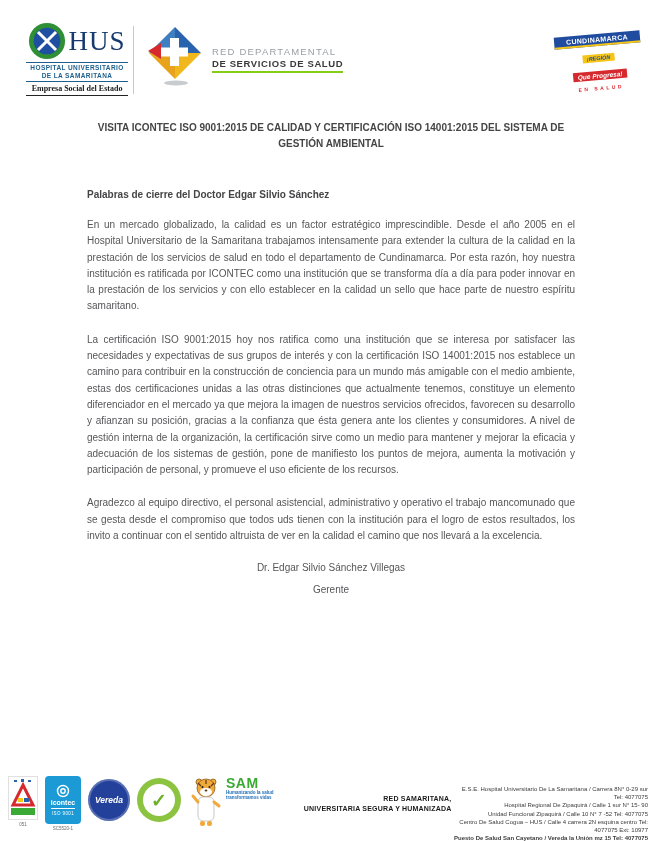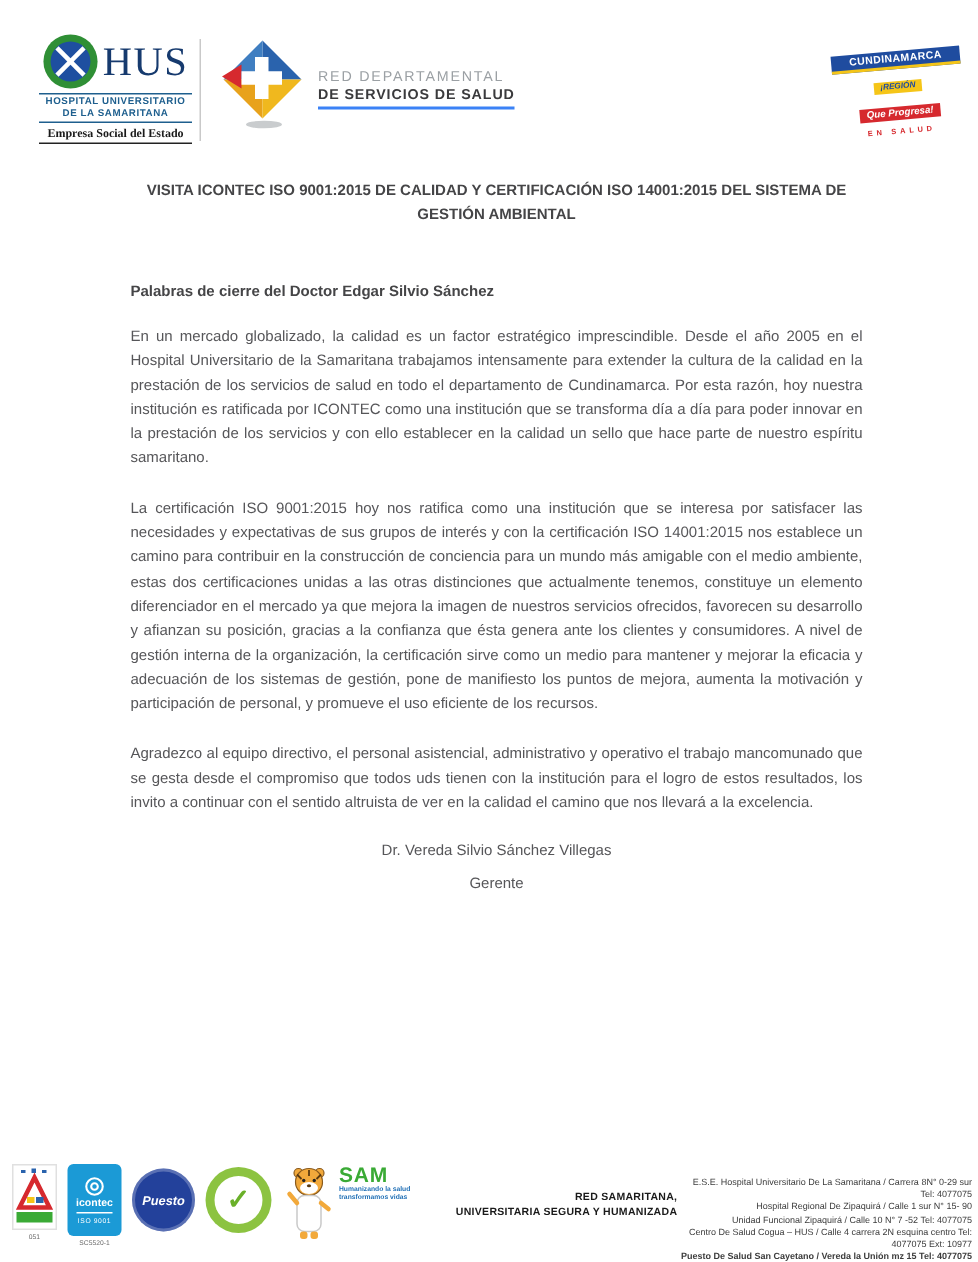--- a/index.html
+++ b/index.html
@@ -14,21 +14,21 @@
   .hus-name{margin-top:2px;border-top:1px solid #1e5f8e;border-bottom:1px solid #1e5f8e;
             padding:1px 0;color:#1e5f8e;font-size:6.5px;font-weight:bold;letter-spacing:.4px;line-height:8px;}
   .hus-tagline{margin-top:2px;border-bottom:1.5px solid #222;padding-bottom:2px;
                font-family:"Liberation Serif",serif;font-weight:bold;
                color:#1a1a1a;font-size:8px;}
   .hdr-divider{position:absolute;left:133px;top:26px;width:1px;height:68px;background:#c9c9c9;}
   .red-logo{position:absolute;left:146px;top:24px;display:flex;align-items:center;gap:8px;}
   .red-text{padding-top:6px;}
   .red-line1{color:#9ba0a4;font-size:9.5px;letter-spacing:1.2px;}
   .red-line2{color:#3a3a3c;font-size:9.5px;font-weight:bold;letter-spacing:.6px;
-             border-bottom:2px solid #3b82f6;padding-bottom:2px;margin-top:1px;}
+             border-bottom:2px solid #84cc16;padding-bottom:2px;margin-top:1px;}
   .cundi{position:absolute;left:556px;top:34px;width:86px;transform:rotate(-5deg);text-align:center;}
   .cundi-1{background:#1f4c9f;color:#fff;font-size:7px;font-weight:bold;letter-spacing:.3px;
            padding:2px 2px 1px;border-bottom:2px solid #f5c518;}
   .cundi-2{display:inline-block;background:#f5c518;color:#1f4c9f;font-size:5.5px;font-weight:bold;
            font-style:italic;padding:1px 4px;margin-top:1px;}
   .cundi-3{display:inline-block;background:#d6292e;color:#fff;font-size:6.5px;font-weight:bold;
            font-style:italic;padding:1px 5px;margin-top:1px;}
   .cundi-4{color:#d6292e;font-size:5px;font-weight:bold;letter-spacing:2.5px;margin-top:3px;}
 
   
@@ -122,21 +122,21 @@
       <div class="cundi-4">EN SALUD</div>
     </div>
   </div>
 
   <div class="content">
     <h1 class="doc-title">VISITA ICONTEC ISO 9001:2015 DE CALIDAD Y CERTIFICACIÓN ISO 14001:2015 DEL SISTEMA DE GESTIÓN AMBIENTAL</h1>
     <h2 class="doc-subtitle">Palabras de cierre del Doctor Edgar Silvio Sánchez</h2>
     <p class="body-par">En un mercado globalizado, la calidad es un factor estratégico imprescindible. Desde el año 2005 en el Hospital Universitario de la Samaritana trabajamos intensamente para extender la cultura de la calidad en la prestación de los servicios de salud en todo el departamento de Cundinamarca. Por esta razón, hoy nuestra institución es ratificada por ICONTEC como una institución que se transforma día a día para poder innovar en la prestación de los servicios y con ello establecer en la calidad un sello que hace parte de nuestro espíritu samaritano.</p>
     <p class="body-par">La certificación ISO 9001:2015 hoy nos ratifica como una institución que se interesa por satisfacer las necesidades y expectativas de sus grupos de interés y con la certificación ISO 14001:2015 nos establece un camino para contribuir en la construcción de conciencia para un mundo más amigable con el medio ambiente, estas dos certificaciones unidas a las otras distinciones que actualmente tenemos, constituye un elemento diferenciador en el mercado ya que mejora la imagen de nuestros servicios ofrecidos, favorecen su desarrollo y afianzan su posición, gracias a la confianza que ésta genera ante los clientes y consumidores. A nivel de gestión interna de la organización, la certificación sirve como un medio para mantener y mejorar la eficacia y adecuación de los sistemas de gestión, pone de manifiesto los puntos de mejora, aumenta la motivación y participación de personal, y promueve el uso eficiente de los recursos.</p>
     <p class="body-par">Agradezco al equipo directivo, el personal asistencial, administrativo y operativo el trabajo mancomunado que se gesta desde el compromiso que todos uds tienen con la institución para el logro de estos resultados, los invito a continuar con el sentido altruista de ver en la calidad el camino que nos llevará a la excelencia.</p>
-    <p class="sig-name">Dr. Vereda Silvio Sánchez Villegas</p>
+    <p class="sig-name">Dr. Edgar Silvio Sánchez Villegas</p>
     <p class="sig-role">Gerente</p>
   </div>
 
   <div class="footer">
 
     <div class="badges">
 
       <div class="badge">
         <div class="acred-box">
           <svg width="28" height="42" viewBox="0 0 28 42">
@@ -160,21 +160,21 @@
           </svg>
           <div class="icontec-word">icontec</div>
           <div class="icontec-rule"></div>
           <div class="icontec-sub">ISO 9001</div>
         </div>
         <div class="badge-caption">SC5520-1</div>
       </div>
 
       <div class="badge">
         <div class="iqnet-circle">
-          <span class="iqnet-word">Puesto</span>
+          <span class="iqnet-word">Vereda</span>
         </div>
       </div>
 
       <div class="badge">
         <div class="rsoc-circle">
           <div class="rsoc-inner">✓</div>
         </div>
       </div>
 
       <div class="sam">

